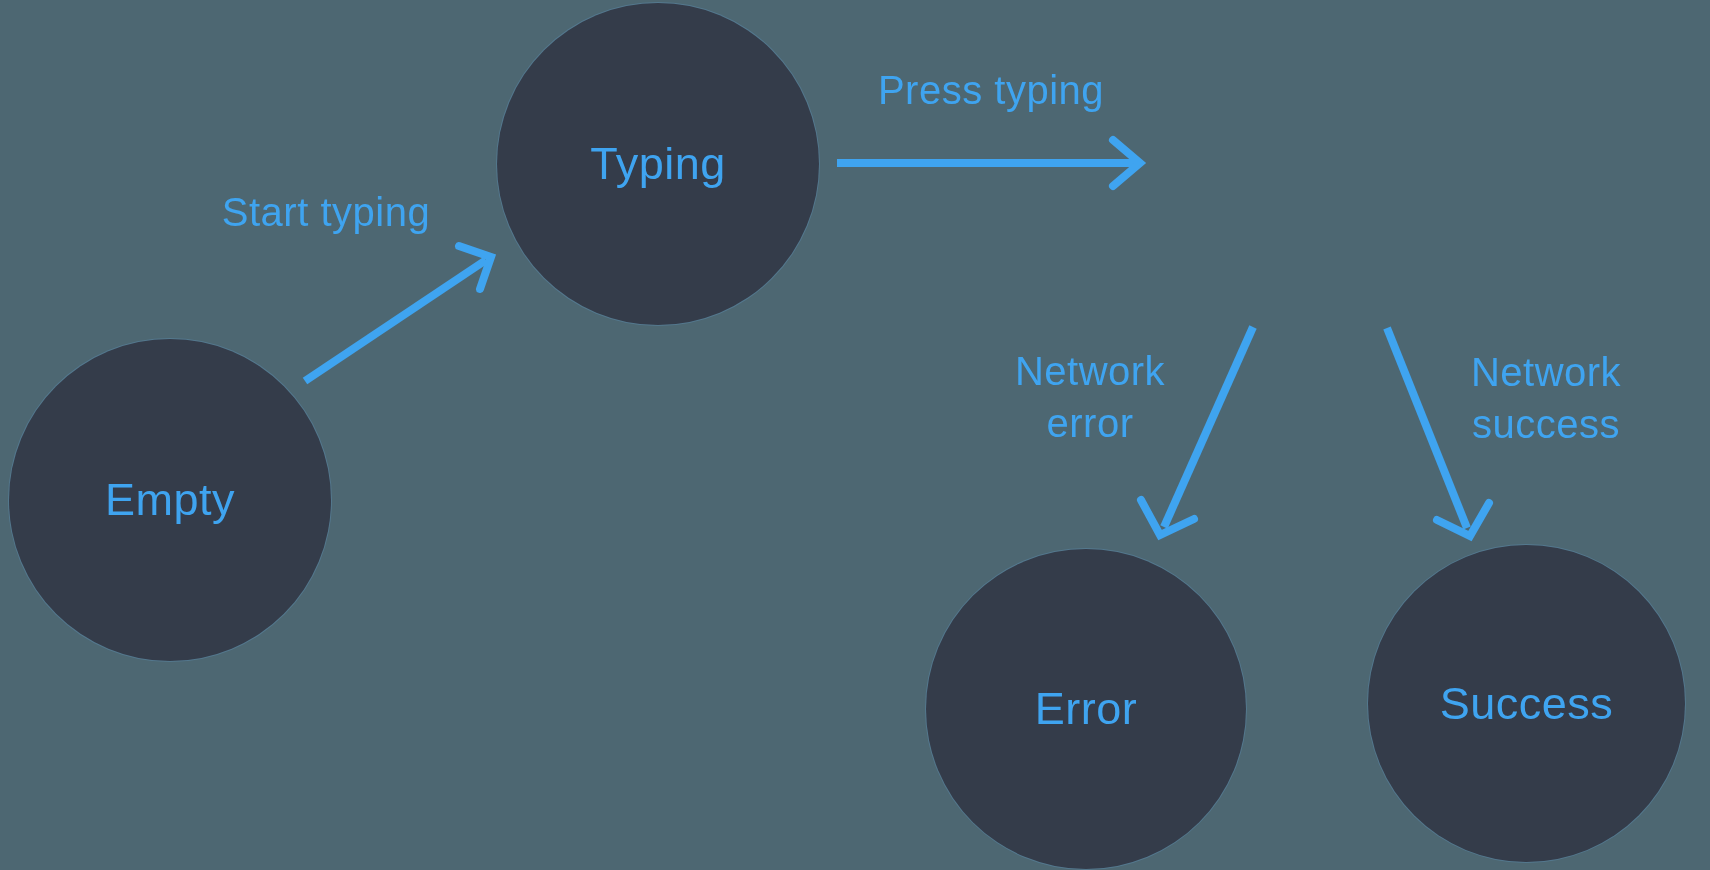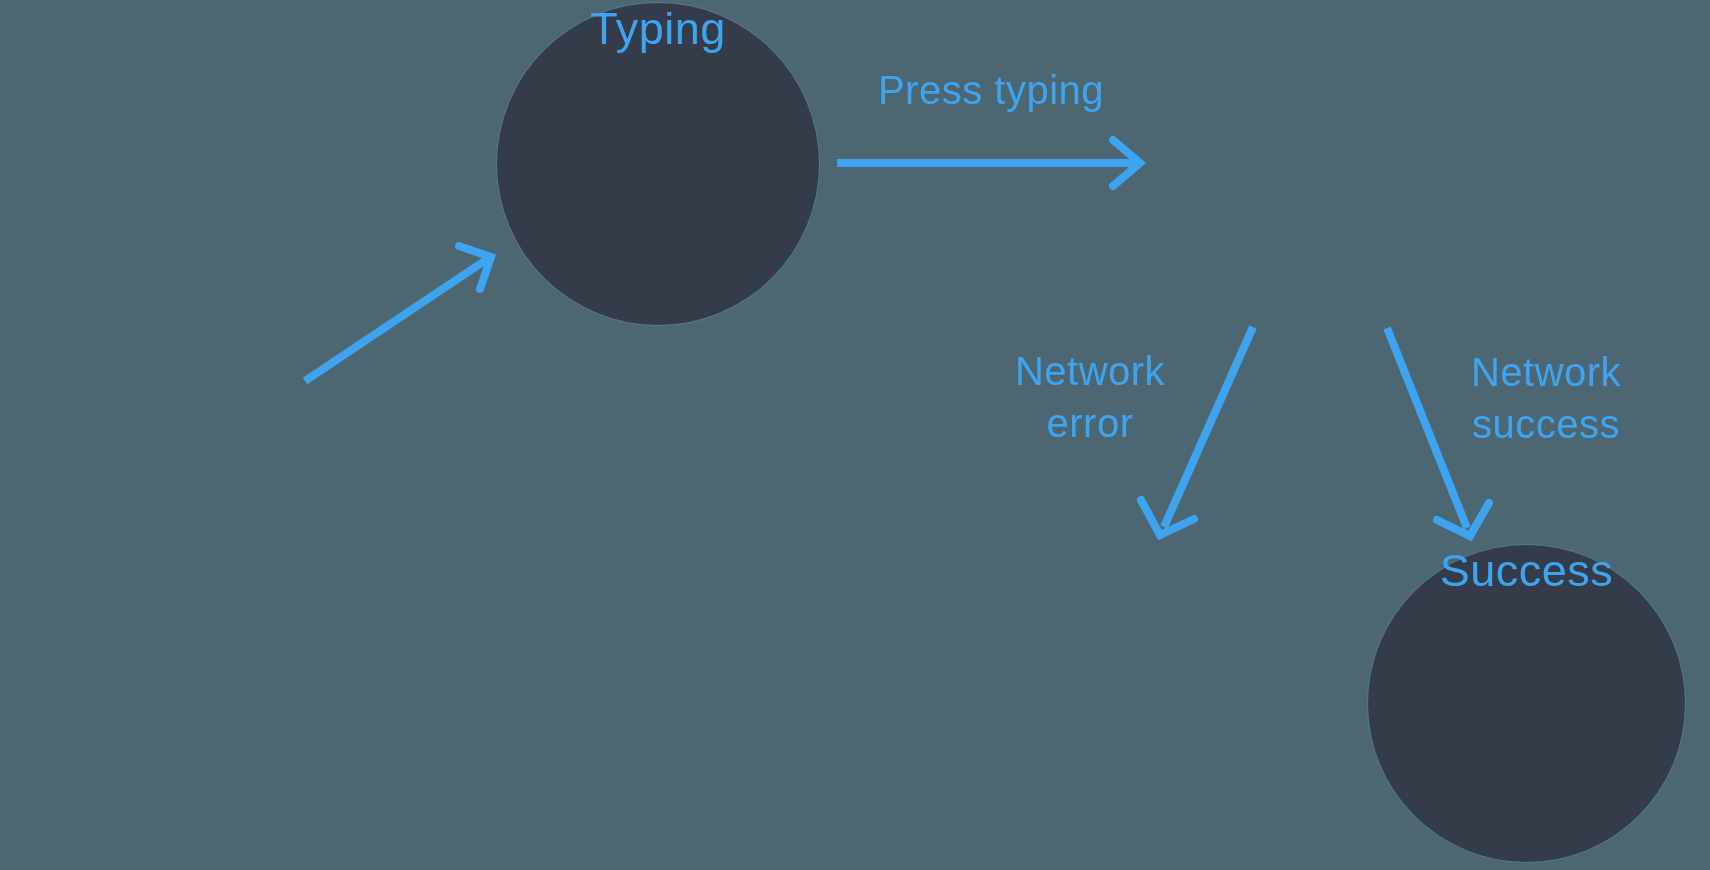--- a/index.html
+++ b/index.html
@@ -29,21 +29,21 @@
     stroke-width: 8;
   }
   .edge-line { stroke-linecap: butt; }
   .edge-head { stroke-linecap: round; stroke-linejoin: miter; }
   .node {
     position: absolute;
     border-radius: 50%;
     background: var(--node-fill, #343c4a);
     box-shadow: 0 0 0 1px rgba(111, 183, 240, 0.22);
     display: flex;
-    align-items: flex-start;
+    align-items: center;
     justify-content: center;
   }
   .node-label {
     color: var(--accent, #3fa4f0);
     font-size: 45px;
     letter-spacing: 0.5px;
     white-space: nowrap;
   }
   .edge-label {
     position: absolute;
@@ -86,31 +86,38 @@
       <line class="edge-line" x1="1253" y1="327" x2="1164" y2="527"></line>
       <polyline class="edge-head" points="1141,500 1160,535 1194,519"></polyline>
     </g>
 
     <g>
       <line class="edge-line" x1="1387" y1="328" x2="1467" y2="528"></line>
       <polyline class="edge-head" points="1437,520 1470,536 1489,503"></polyline>
     </g>
   </svg>
 
+  <div class="node node-empty">
+    <span class="node-label">Empty</span>
+  </div>
 
   <div class="node node-typing">
     <span class="node-label">Typing</span>
   </div>
 
 
+  <div class="node node-error">
+    <span class="node-label">Error</span>
+  </div>
 
   <div class="node node-success">
     <span class="node-label">Success</span>
   </div>
 
+  <div class="edge-label edge-label-start-typing">Start typing</div>
 
   <div class="edge-label edge-label-press-submit">Press typing</div>
 
   <div class="edge-label edge-label-network-error">Network error</div>
 
   <div class="edge-label edge-label-network-success">Network success</div>
 
 </div>
 
 </body></html>

